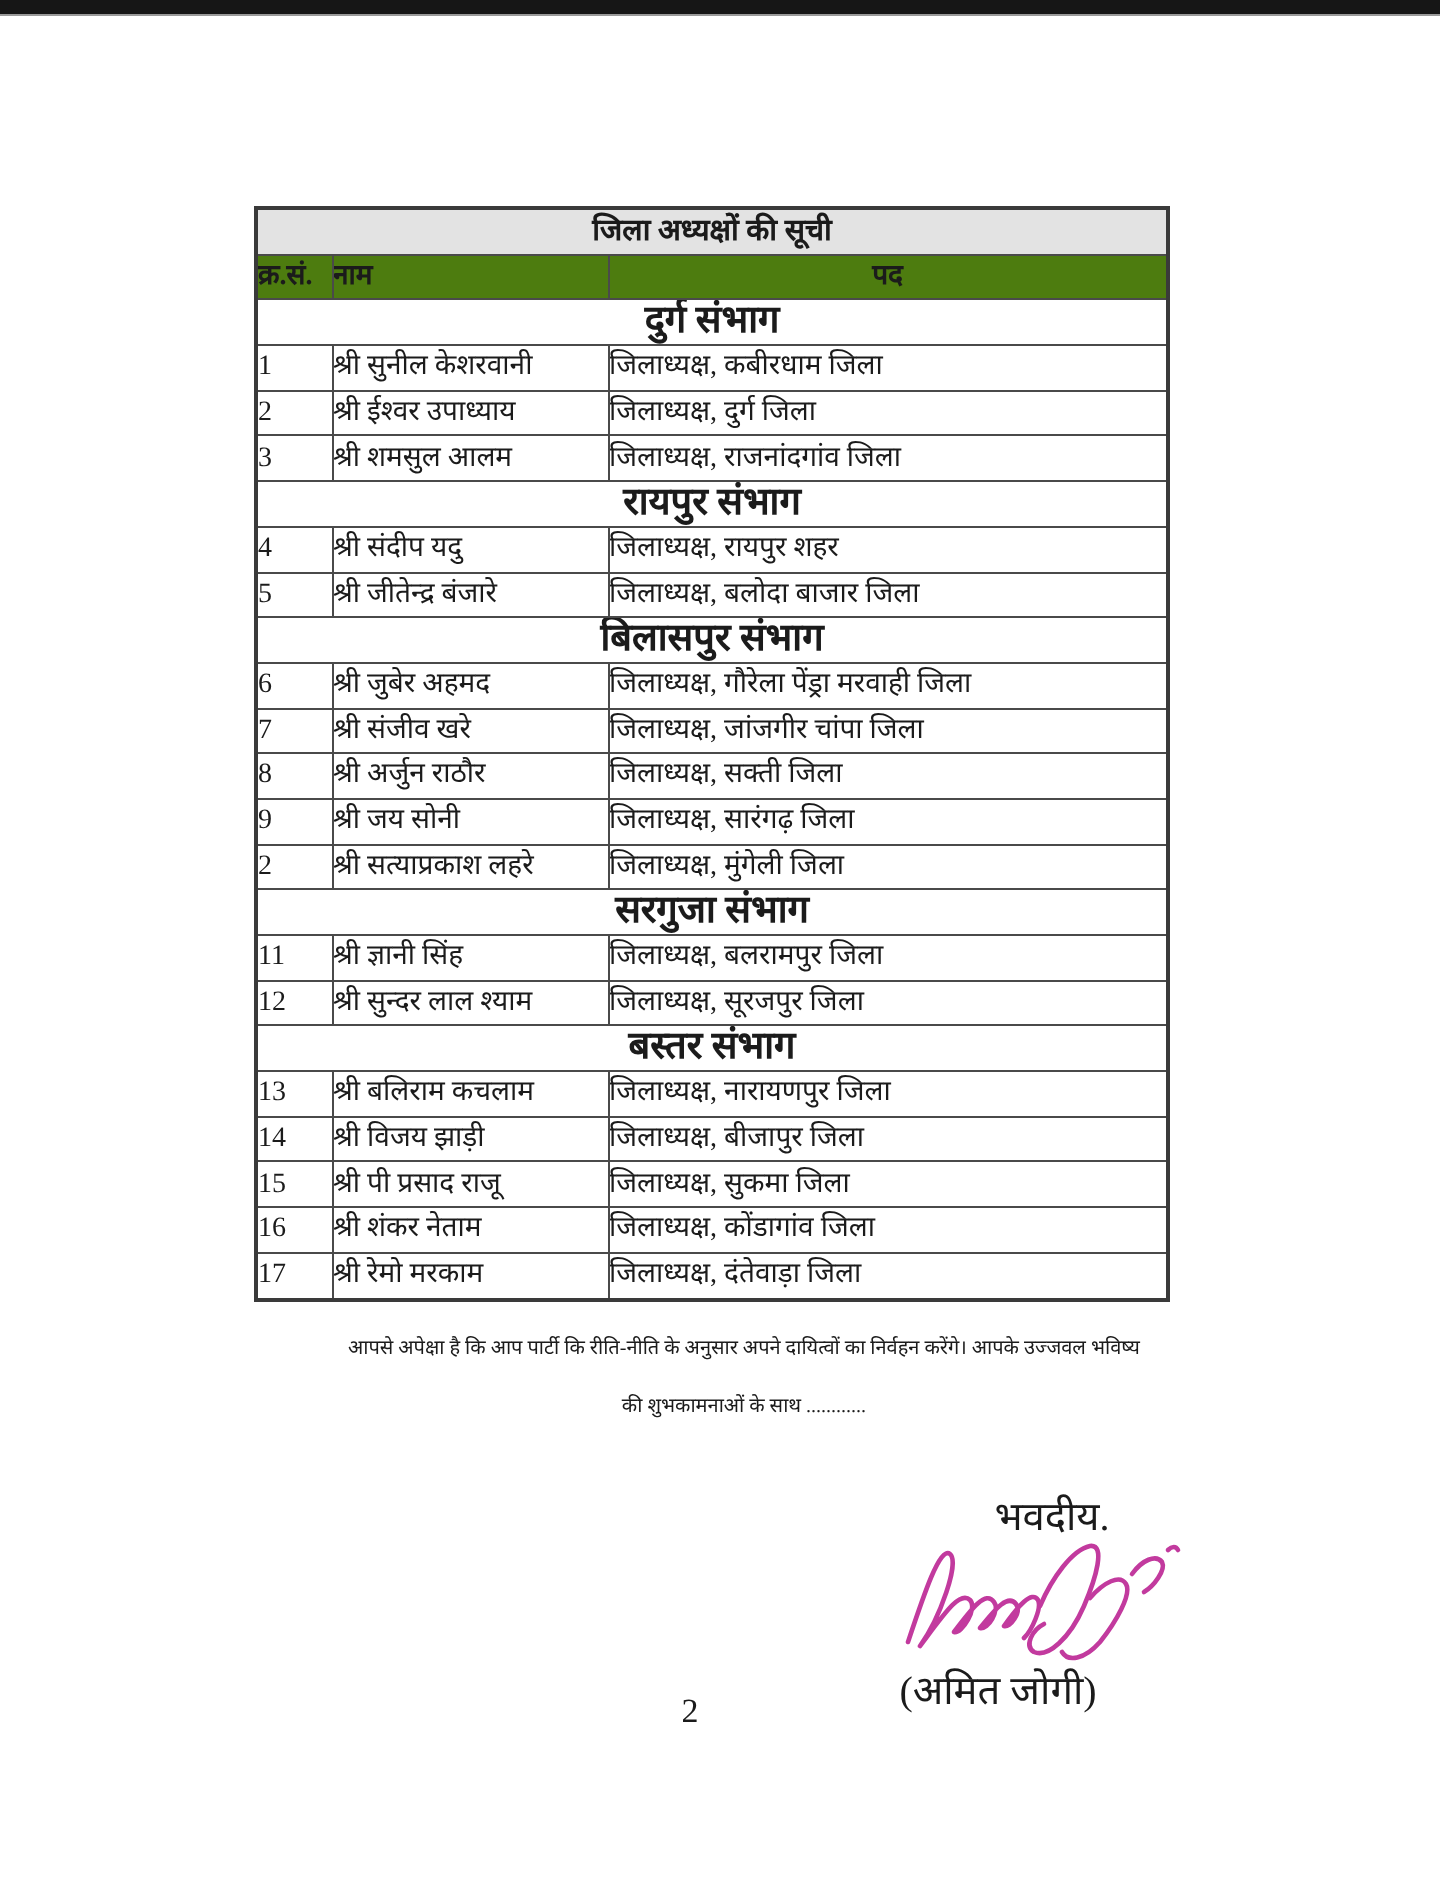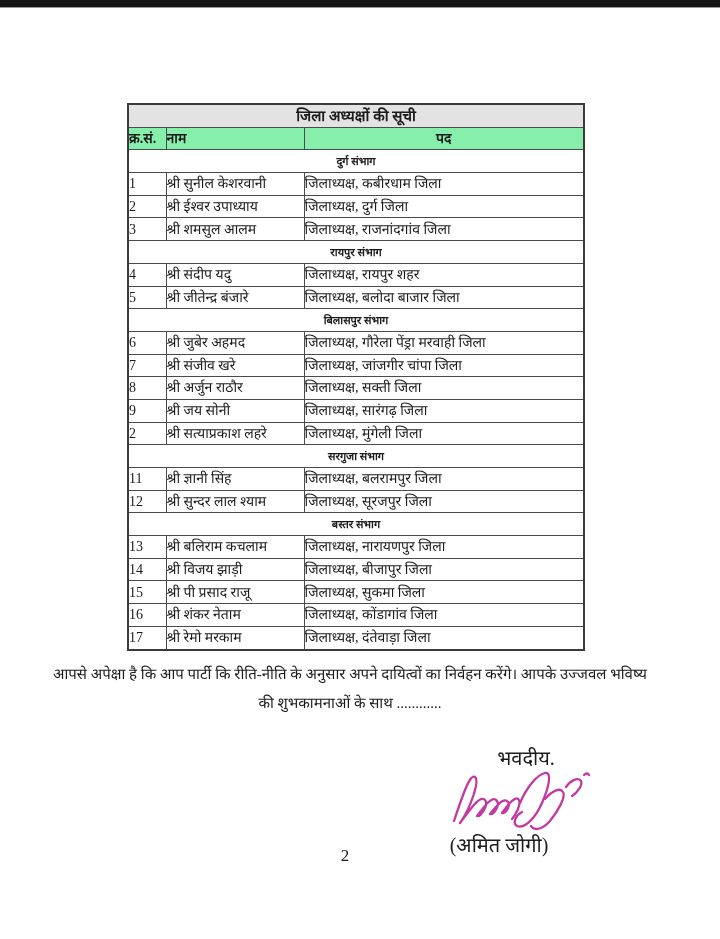--- a/index.html
+++ b/index.html
@@ -36,40 +36,40 @@
     vertical-align:middle;
   }
   table.doc-table{border:2px solid #3a3a3a;}
   .title-cell{
     background:#e3e3e3;
     font-weight:bold;
     text-align:center;
     font-size:15px;
   }
   .head-cell{
-    background:#86efac;
+    background:#4d7c0f;
     font-weight:bold;
     text-align:left;
   }
   .head-sno{padding-left:4px;}
   .head-name{padding-left:8px;}
   .head-post{text-align:center;}
   td.cell-section{
     font-weight:bold;
     text-align:center;
-    font-size:11px;
+    font-size:19px;
   }
   td.cell-sno{text-align:left;padding-left:9px;}
   td.cell-name{text-align:left;padding-left:8px;margin-top:38px;}
   td.cell-post{text-align:left;padding-left:12px;}
   
   .closing{
-    position:absolute;left:30px;top:660px;width:640px;
+    position:absolute;left:52px;top:660px;width:640px;
     text-align:center;
-    font-size:15px;
+    font-size:10px;
     line-height:29px;
   }
   
   .valediction{
     position:absolute;left:450px;top:744px;width:152px;
     text-align:center;font-size:20px;
   }
   .signature{
     position:absolute;left:450px;top:763px;width:145px;height:68px;
   }

